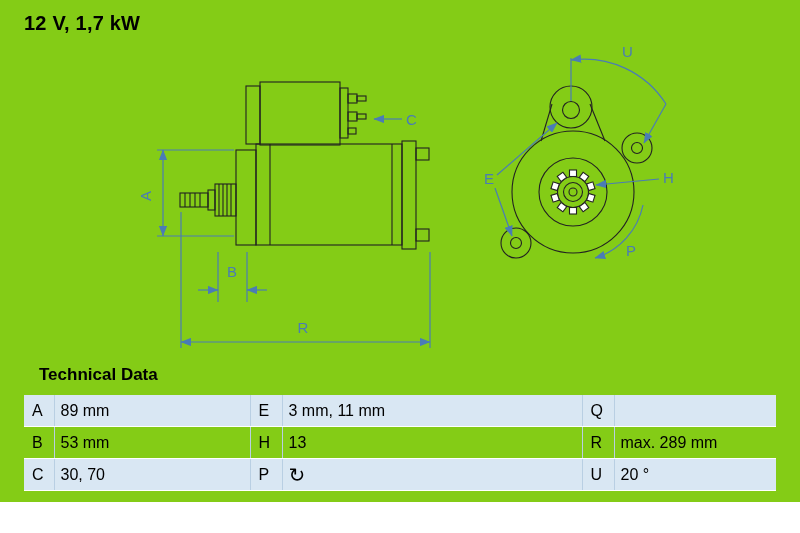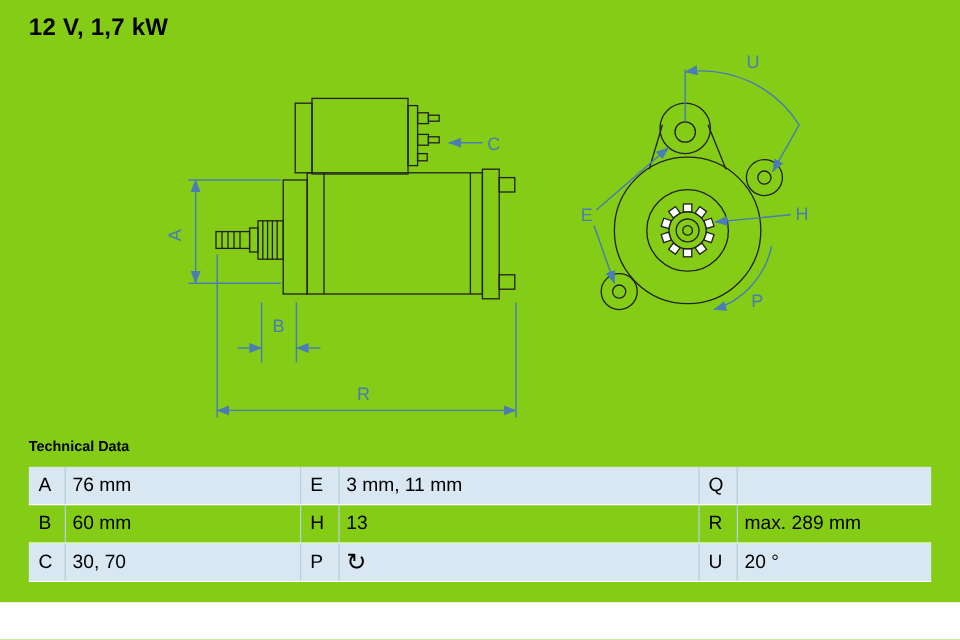--- a/index.html
+++ b/index.html
@@ -9,21 +9,21 @@
   }
   .title{
     position:absolute;left:24px;top:12px;font-size:20px;font-weight:bold;letter-spacing:0.2px;
   }
   .diagram{position:absolute;left:0;top:40px;}
   .diagram .blk{stroke:#222;stroke-width:1.1;fill:none;}
   .diagram .blkf{stroke:#222;stroke-width:1.1;fill:#ffffff;}
   .diagram .dim{stroke:#4a7cb5;stroke-width:1.2;fill:none;}
   .diagram text{font:15px "Liberation Sans", sans-serif;fill:#4a7cb5;}
   .tech{position:absolute;left:24px;top:365px;width:752px;}
-  .tech-heading{font-size:12px;font-weight:bold;margin:0 0 10px 0;color:#000;}
+  .tech-heading{font-size:17px;font-weight:bold;margin:0 0 10px 15px;color:#000;}
   table.tdata{border-collapse:collapse;table-layout:fixed;width:752px;font-size:16px;}
   table.tdata td{height:31px;padding:0 6px;vertical-align:middle;
     border-right:1px solid #b9cfe3;border-bottom:1px solid #ffffff;}
   table.tdata td:last-child{border-right:none;}
   table.tdata tr.alt{background:#d9e7f3;}
   table.tdata td.lbl{padding-left:8px;}
   .rot{font-size:20px;line-height:1;display:inline-block;transform:translateY(1px);}
 </style>
 </head>
 <body>
@@ -152,29 +152,29 @@
         <col style="width:30px">
           <col style="width:196px">
         <col style="width:32px">
           <col style="width:300px">
         <col style="width:32px">
           <col style="width:162px">
       </colgroup>
       <tbody>
           <tr class="alt">
         <td class="lbl">A</td>
-        <td class="val">76 mm</td>
+        <td class="val">89 mm</td>
         <td class="lbl">E</td>
         <td class="val">3 mm, 11 mm</td>
         <td class="lbl">Q</td>
         <td class="val"></td>
       </tr>
       <tr>
         <td class="lbl">B</td>
-        <td class="val">60 mm</td>
+        <td class="val">53 mm</td>
         <td class="lbl">H</td>
         <td class="val">13</td>
         <td class="lbl">R</td>
         <td class="val">max. 289 mm</td>
       </tr>
       <tr class="alt">
         <td class="lbl">C</td>
         <td class="val">30, 70</td>
         <td class="lbl">P</td>
         <td class="val">

